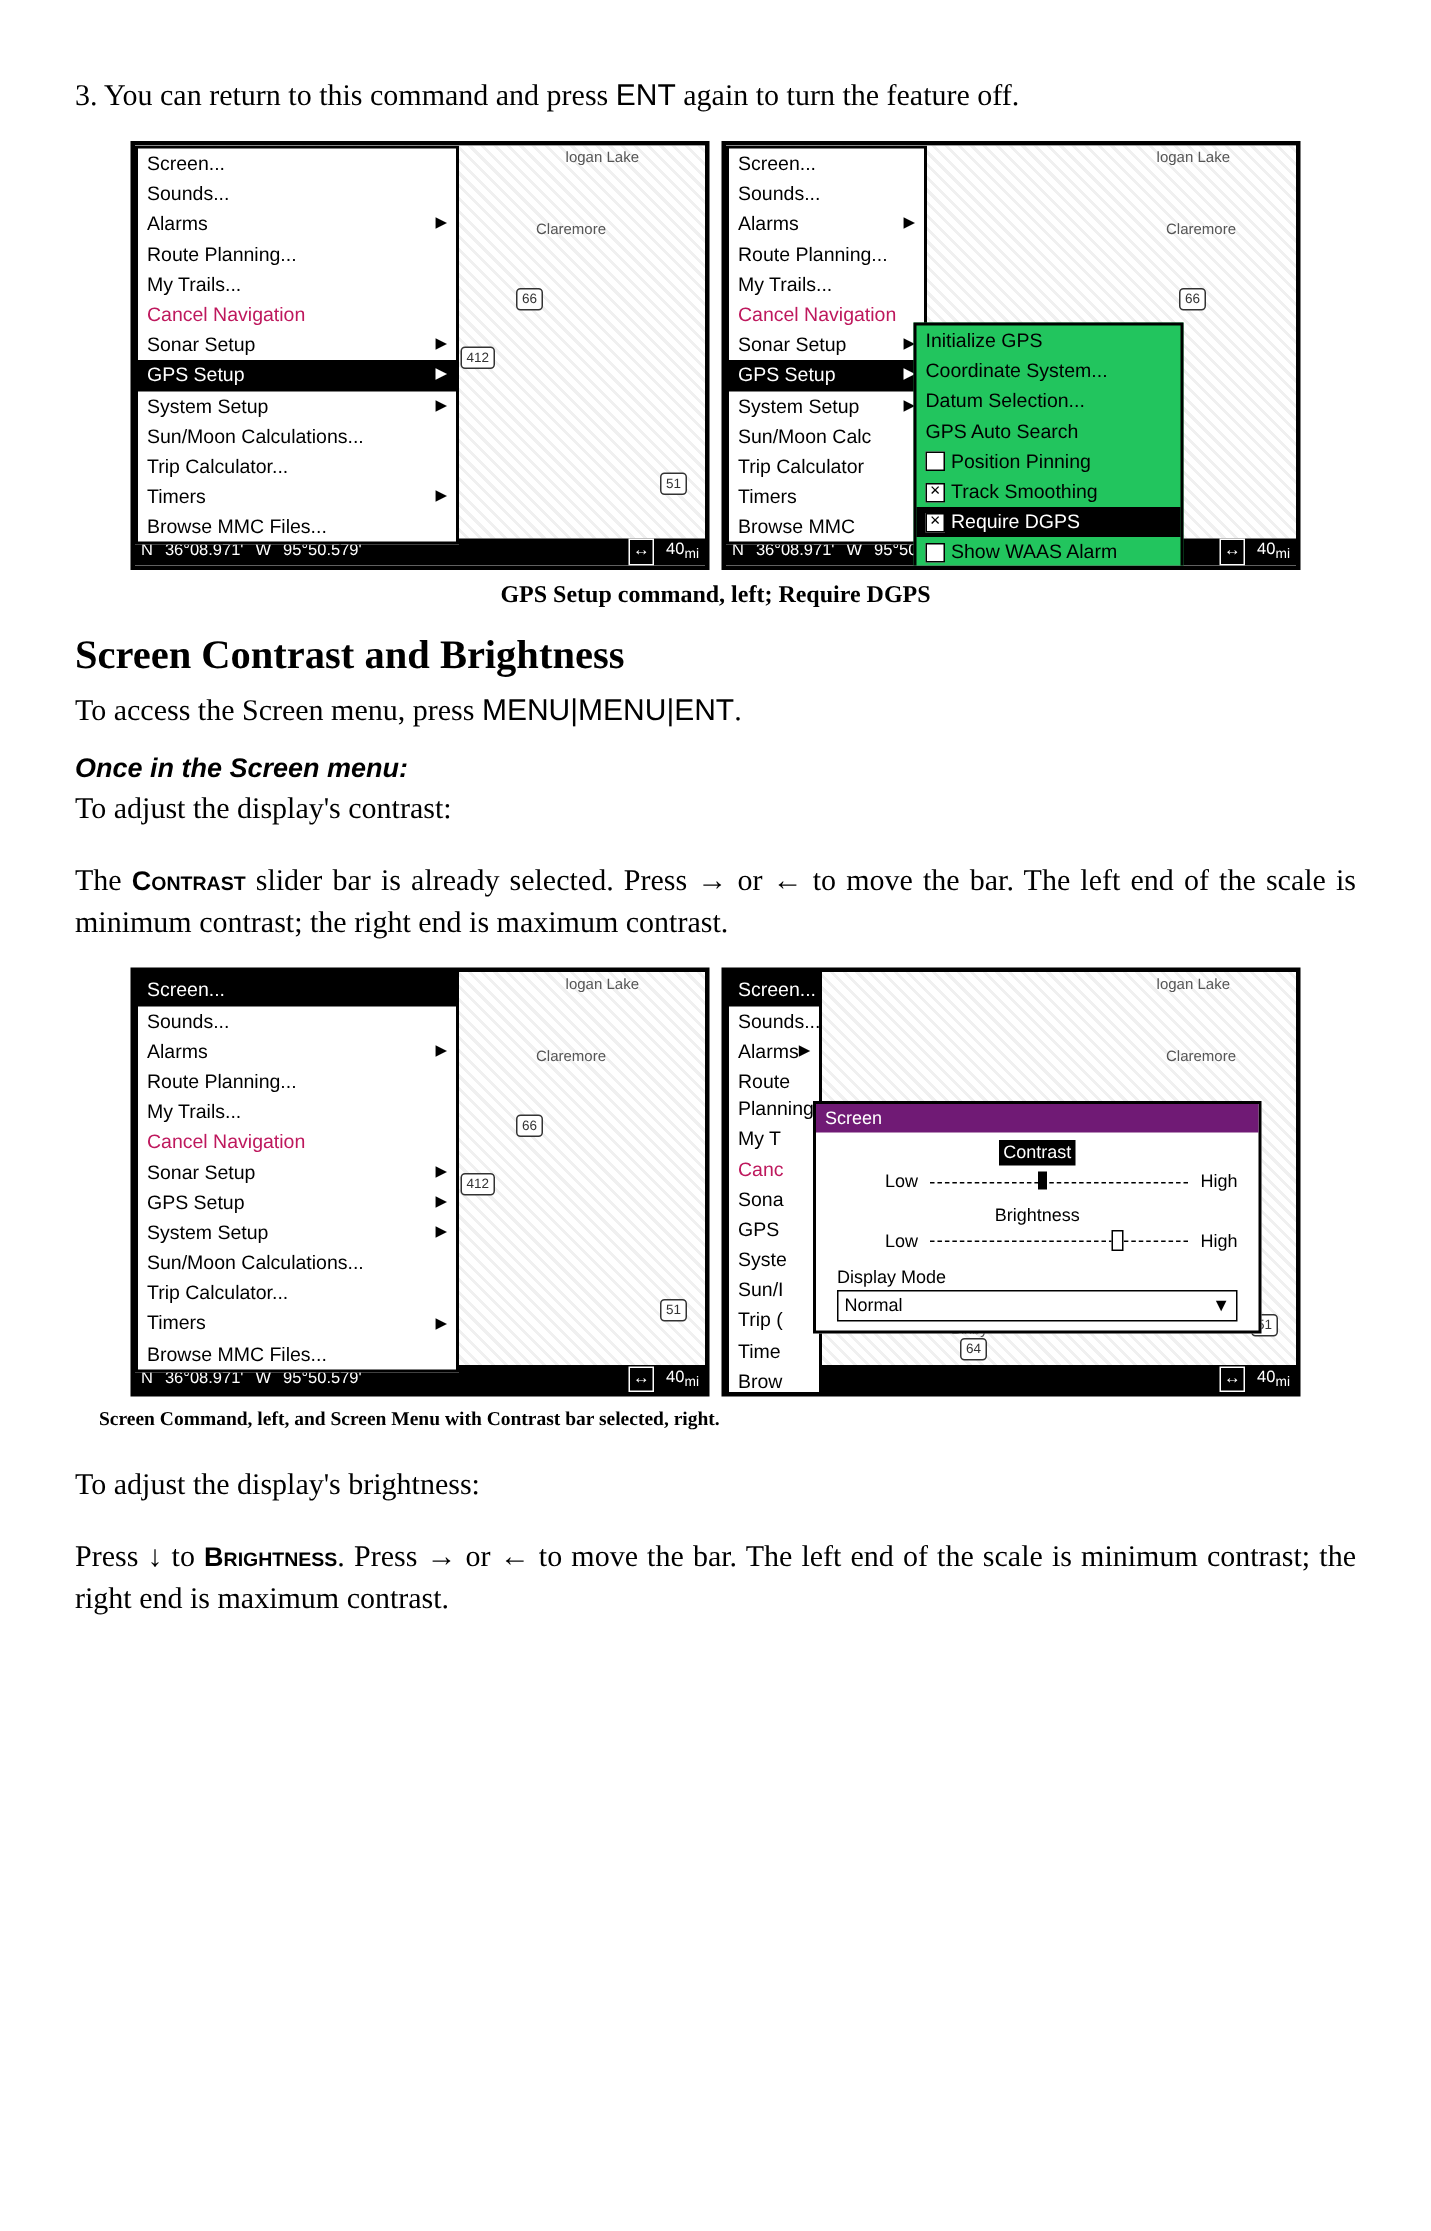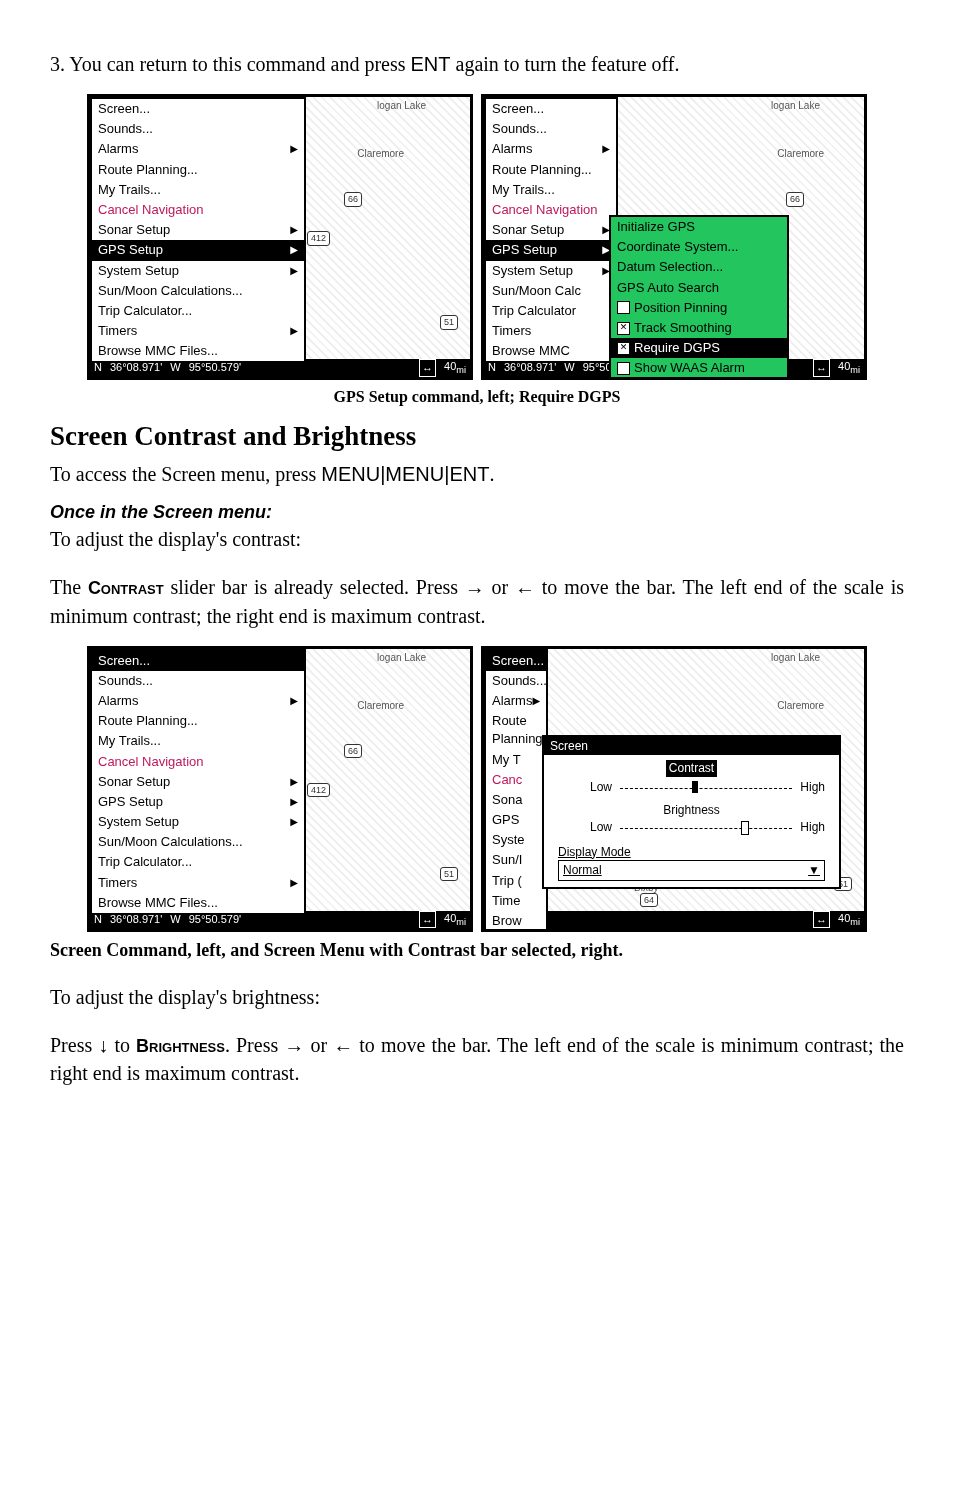--- a/index.html
+++ b/index.html
@@ -25,23 +25,23 @@
       font-variant: small-caps;
       font-size: 18px;
     }
     .caption {
       font-size: 16px;
       font-weight: bold;
       text-align: center;
       margin: 6px 0 8px 0;
     }
     .caption2 {
-      font-size: 18px;
+      font-size: 13px;
       font-weight: bold;
-      margin: 6px 0 14px 0;
+      margin: 6px 0 14px 16px;
     }
     h2 {
       font-size: 27px;
       font-weight: bold;
       margin: 10px 0 4px 0;
     }
     .subheader {
       font-family: Arial, Helvetica, sans-serif;
       font-style: italic;
       font-weight: bold;
@@ -160,21 +160,21 @@
       position: absolute;
       top: 86px;
       left: 58px;
       width: 295px;
       background: #fff;
       border: 2px solid #000;
       z-index: 6;
       padding-bottom: 6px;
     }
     .dialog-title {
-      background: #000000;
+      background: #701a75;
       color: #fff;
       padding: 1px 6px;
       font-size: 12px;
     }
     .slider-group {
       padding: 4px 14px 2px 14px;
     }
     .slider-label {
       display: inline-block;
       background: #000;
@@ -198,21 +198,20 @@
     }
     .slider-handle {
       position: absolute;
       top: -5px;
       width: 6px;
       height: 12px;
       background: #000;
     }
     .dropdown {
       margin: 6px 14px 0 14px;
-      text-decoration: underline;
     }
     .dropdown-label {
       font-size: 12px;
     }
     .dropdown-box {
       border: 1px solid #000;
       display: flex;
       justify-content: space-between;
       padding: 1px 4px;
       font-size: 12px;

